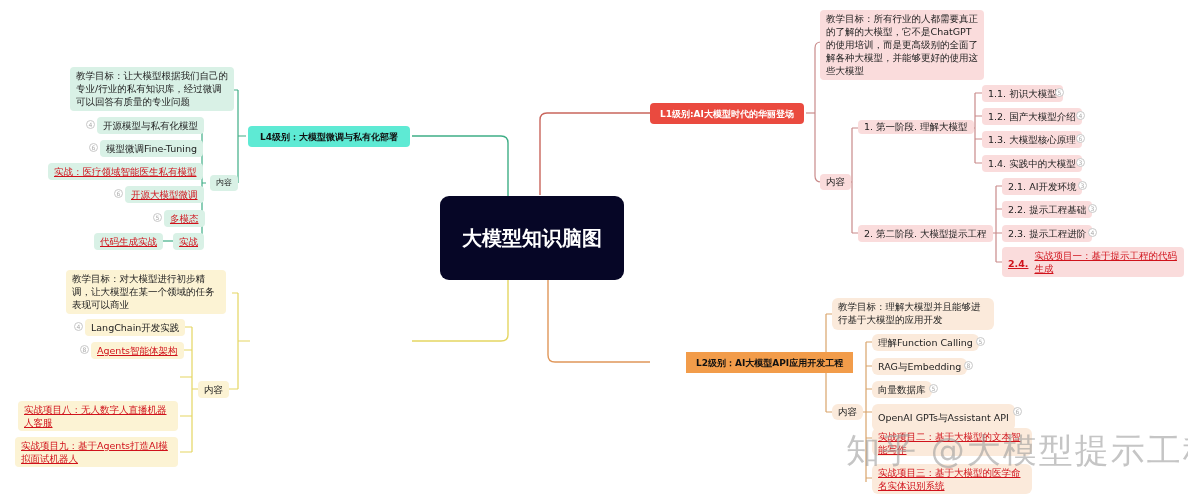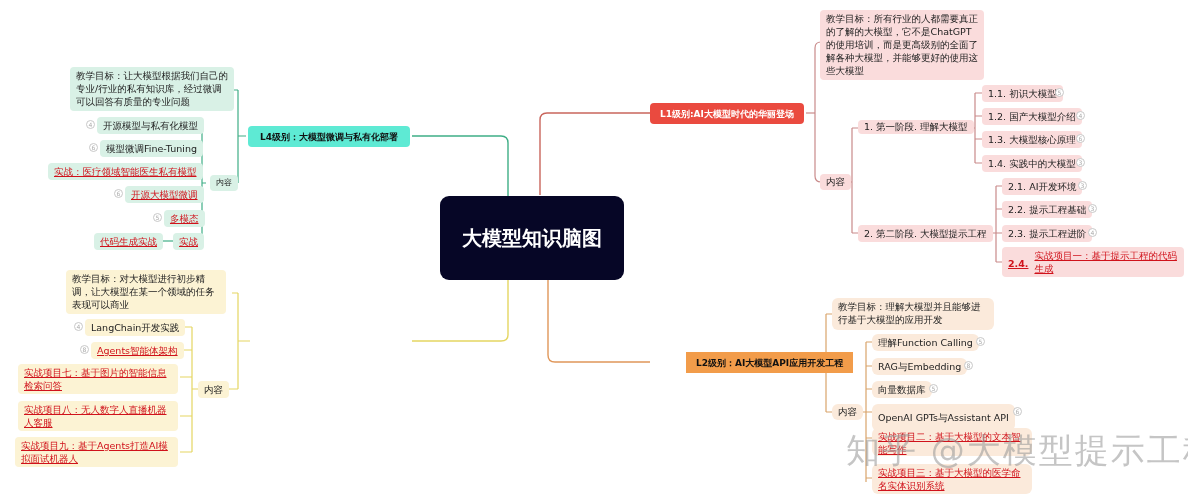--- a/index.html
+++ b/index.html
@@ -145,23 +145,20 @@
     <span>内容</span>
   </div>
   <div class="node y" style="left:85px;top:319px;height:17px;">
       <span>LangChain开发实践</span>
     </div>
   <div class="badge" style="left:74px;top:322px;">4</div>
   <div class="node y" style="left:91px;top:342px;height:17px;">
       <span class="red">Agents智能体架构</span>
     </div>
   <div class="badge" style="left:80px;top:345px;">8</div>
-  <div class="node y wrap" style="left:18px;top:364px;width:160px;height:30px;align-items:flex-start;line-height:13px;">
-      <span class="red">实战项目七：基于图片的智能信息检索问答</span>
-    </div>
   <div class="node y wrap" style="left:18px;top:401px;width:160px;height:30px;align-items:flex-start;line-height:13px;">
       <span class="red">实战项目八：无人数字人直播机器人客服</span>
     </div>
   <div class="node y wrap" style="left:15px;top:437px;width:163px;height:30px;align-items:flex-start;line-height:13px;">
       <span class="red">实战项目九：基于Agents打造AI模拟面试机器人</span>
     </div>
 
   <div class="node l-green" style="left:248px;top:126px;height:21px;font-size:9px;">
     <span>L4级别：大模型微调与私有化部署</span>
   </div>

